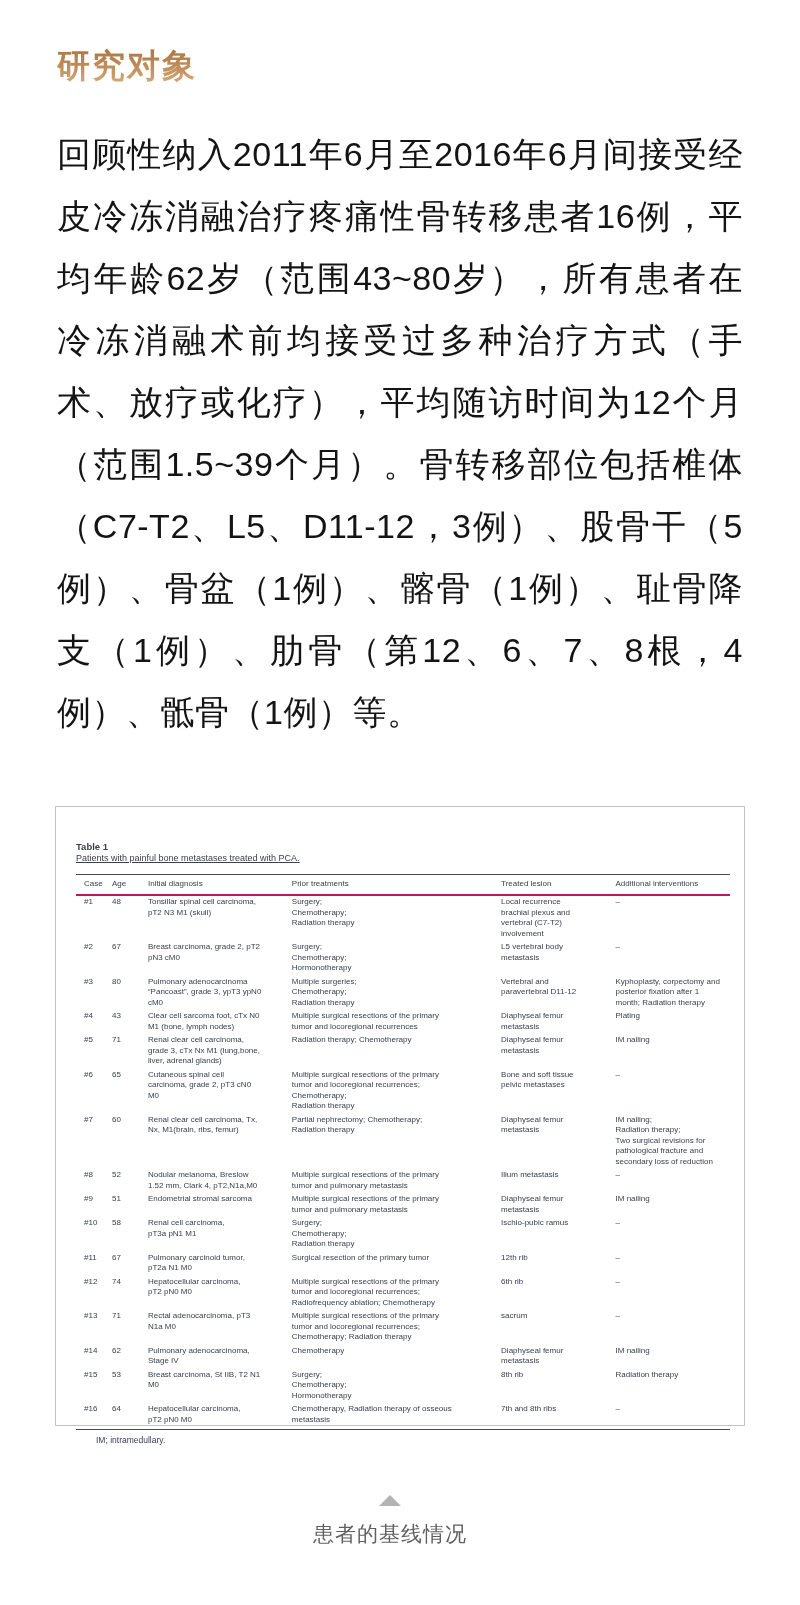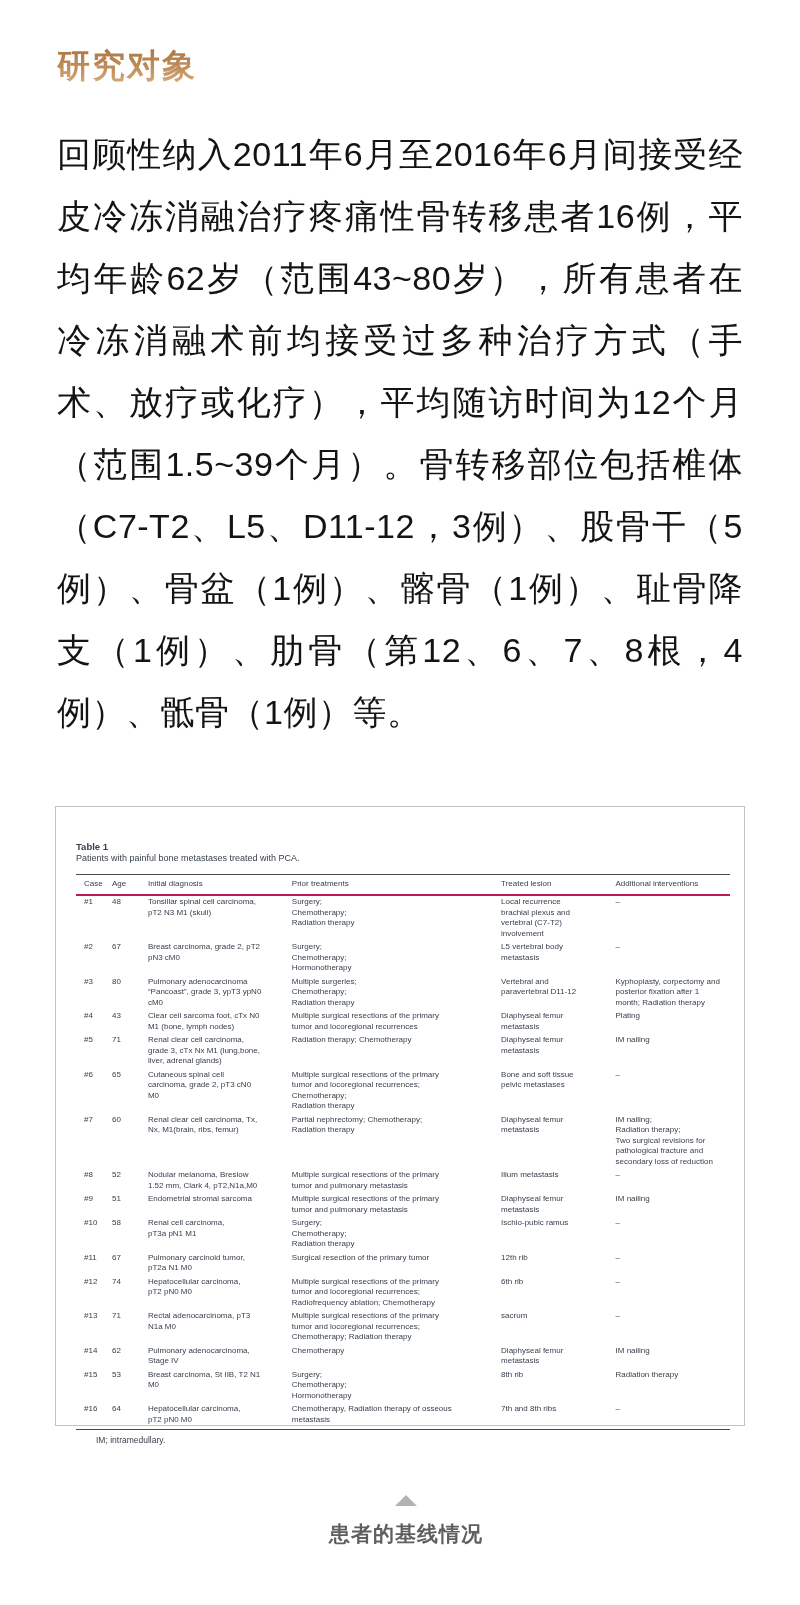--- a/index.html
+++ b/index.html
@@ -49,20 +49,21 @@
   }
   .table-label {
     font-size: 9.5px;
     font-weight: bold;
     line-height: 11px;
   }
   .table-caption {
     font-size: 9px;
     line-height: 12px;
     margin-bottom: 10px;
+    text-decoration: underline;
   }
   table.data {
     width: 100%;
     border-collapse: collapse;
     table-layout: fixed;
     font-size: 8px;
     line-height: 10.5px;
   }
   table.data col.c-case { width: 5.5%; }
   table.data col.c-age  { width: 5.5%; }
@@ -93,26 +94,25 @@
   }
   .table-footnote {
     font-size: 8.5px;
     line-height: 11px;
     padding-top: 5px;
     margin-left: 20px;
   }
   
   .footer-toggle {
     position: absolute;
-    left: 16px;
+    left: 0;
     top: 1495px;
     width: 780px;
     text-align: center;
     cursor: pointer;
-    font-weight: bold;
   }
   .collapse-triangle {
     width: 0;
     height: 0;
     margin: 0 auto 14px auto;
     border-left: 11px solid transparent;
     border-right: 11px solid transparent;
     border-bottom: 11px solid #b3b3b3;
   }
   .footer-caption {

